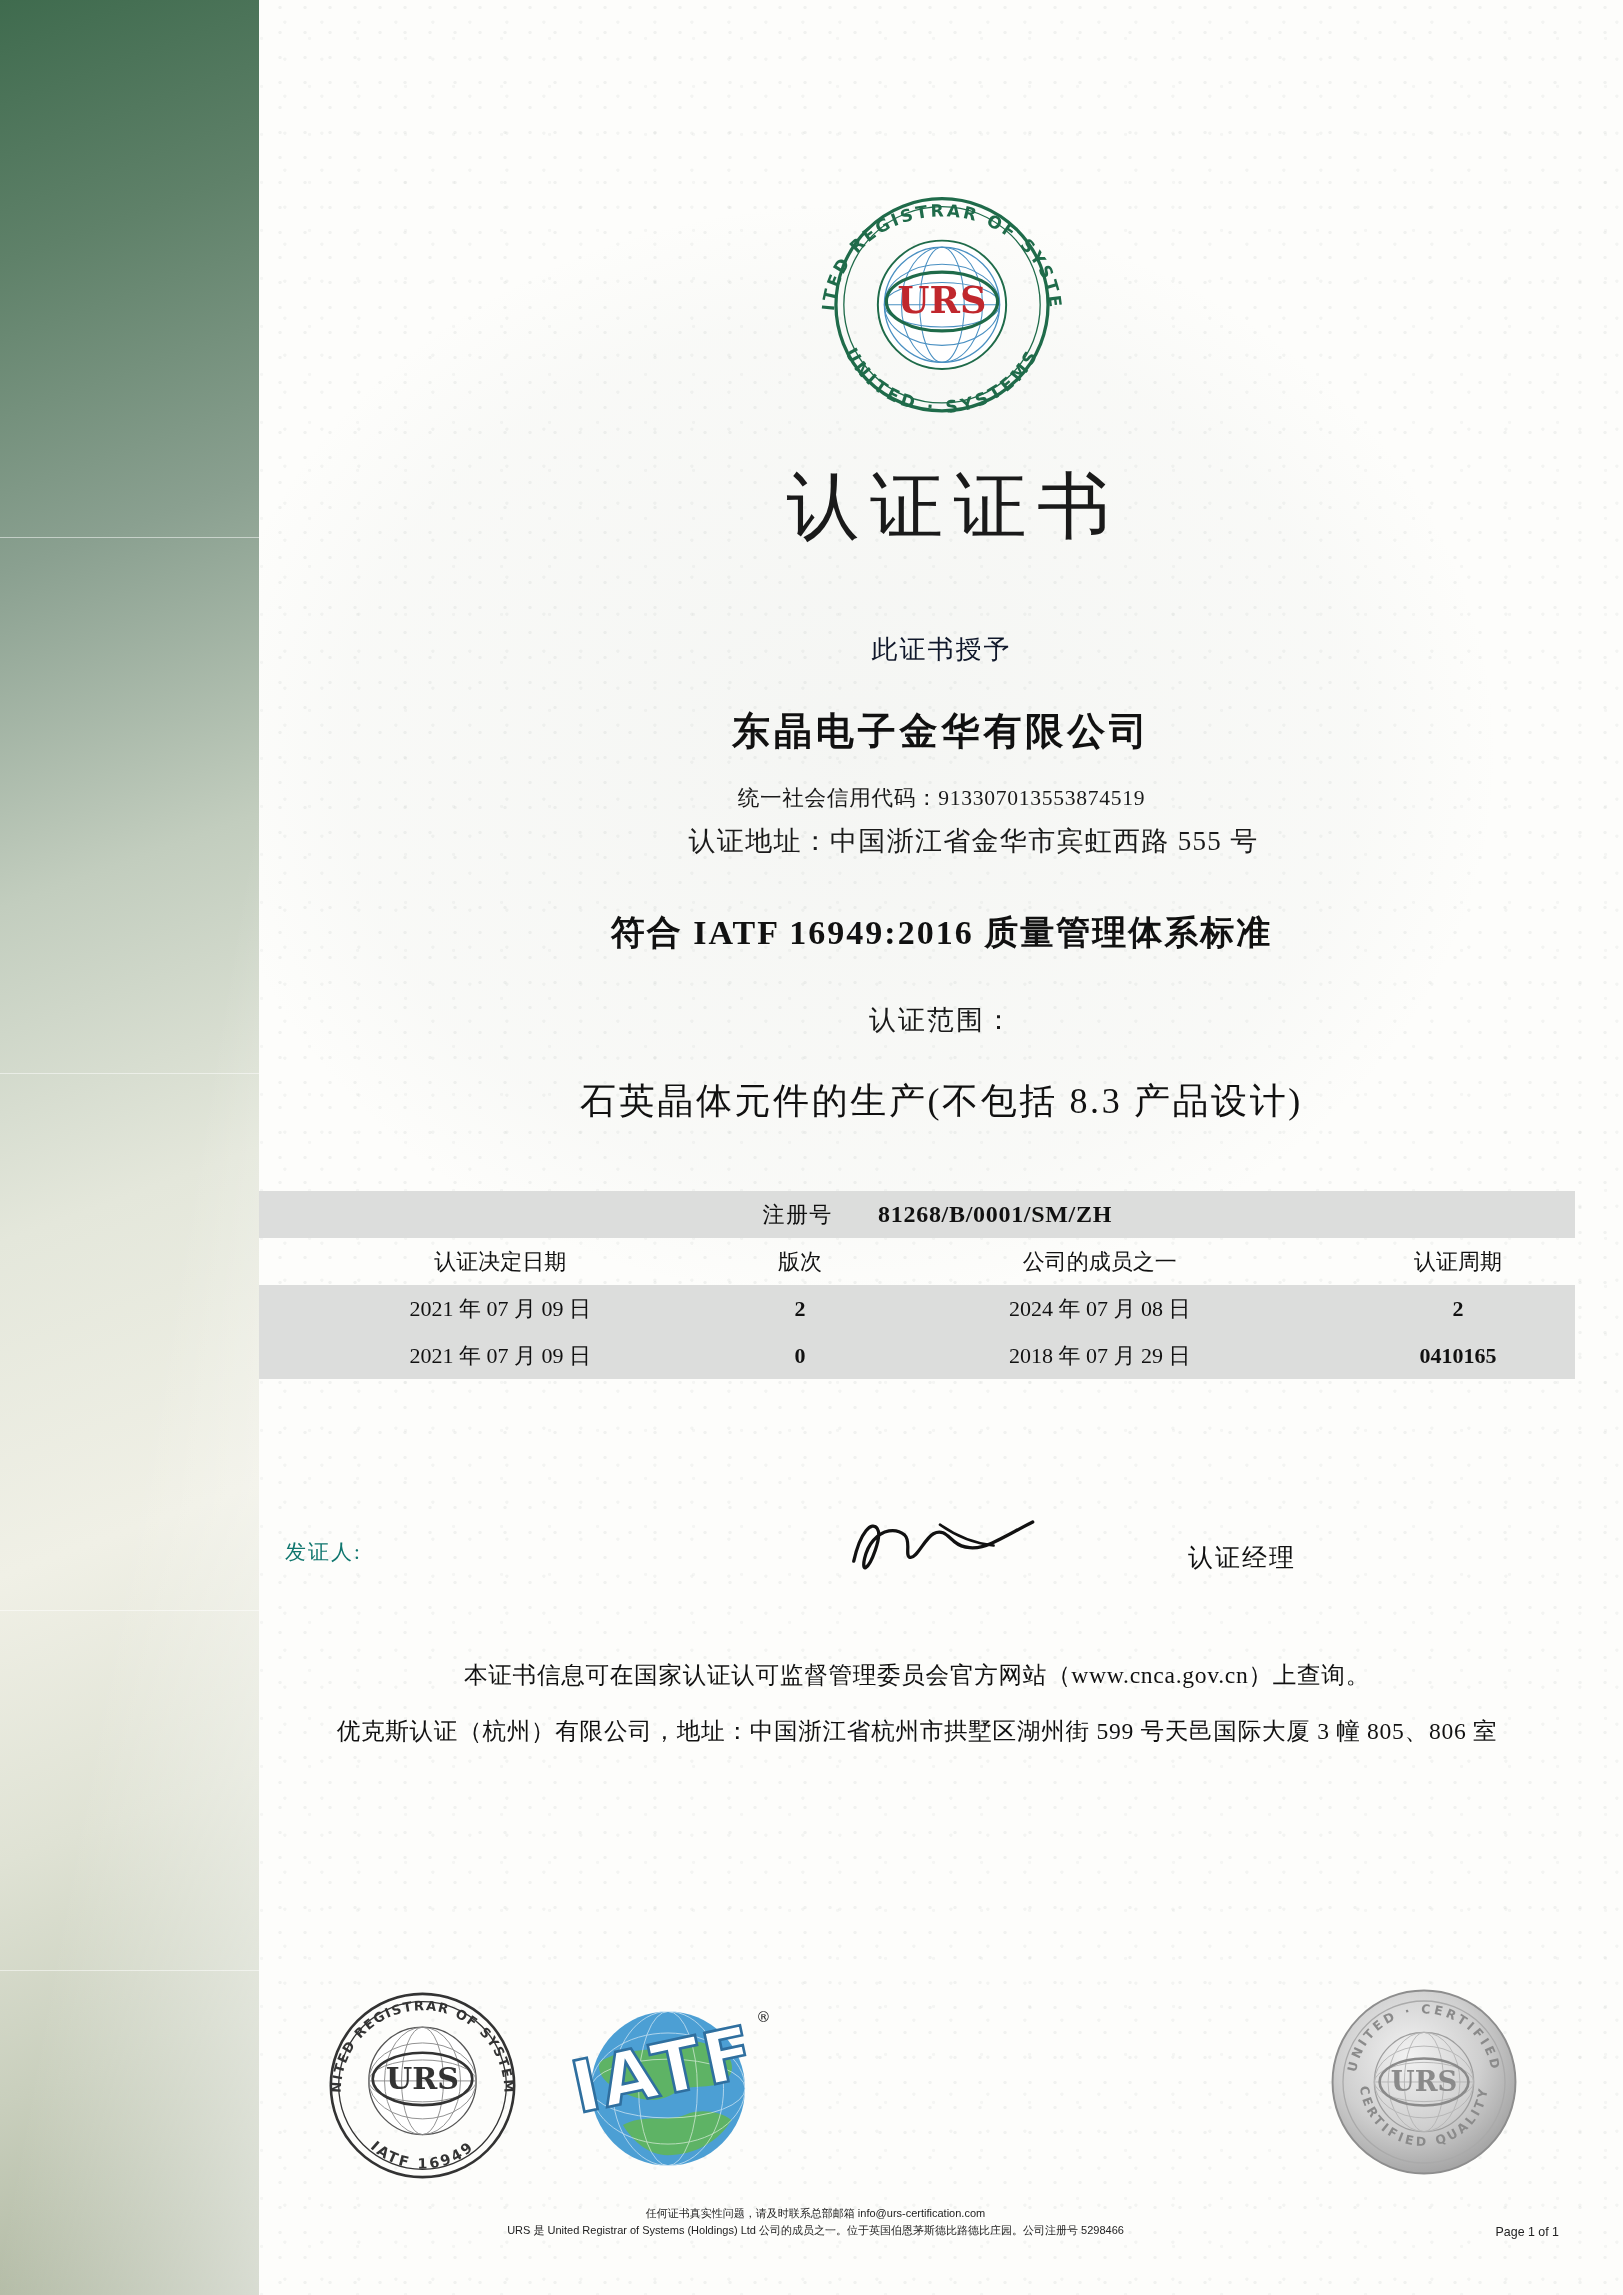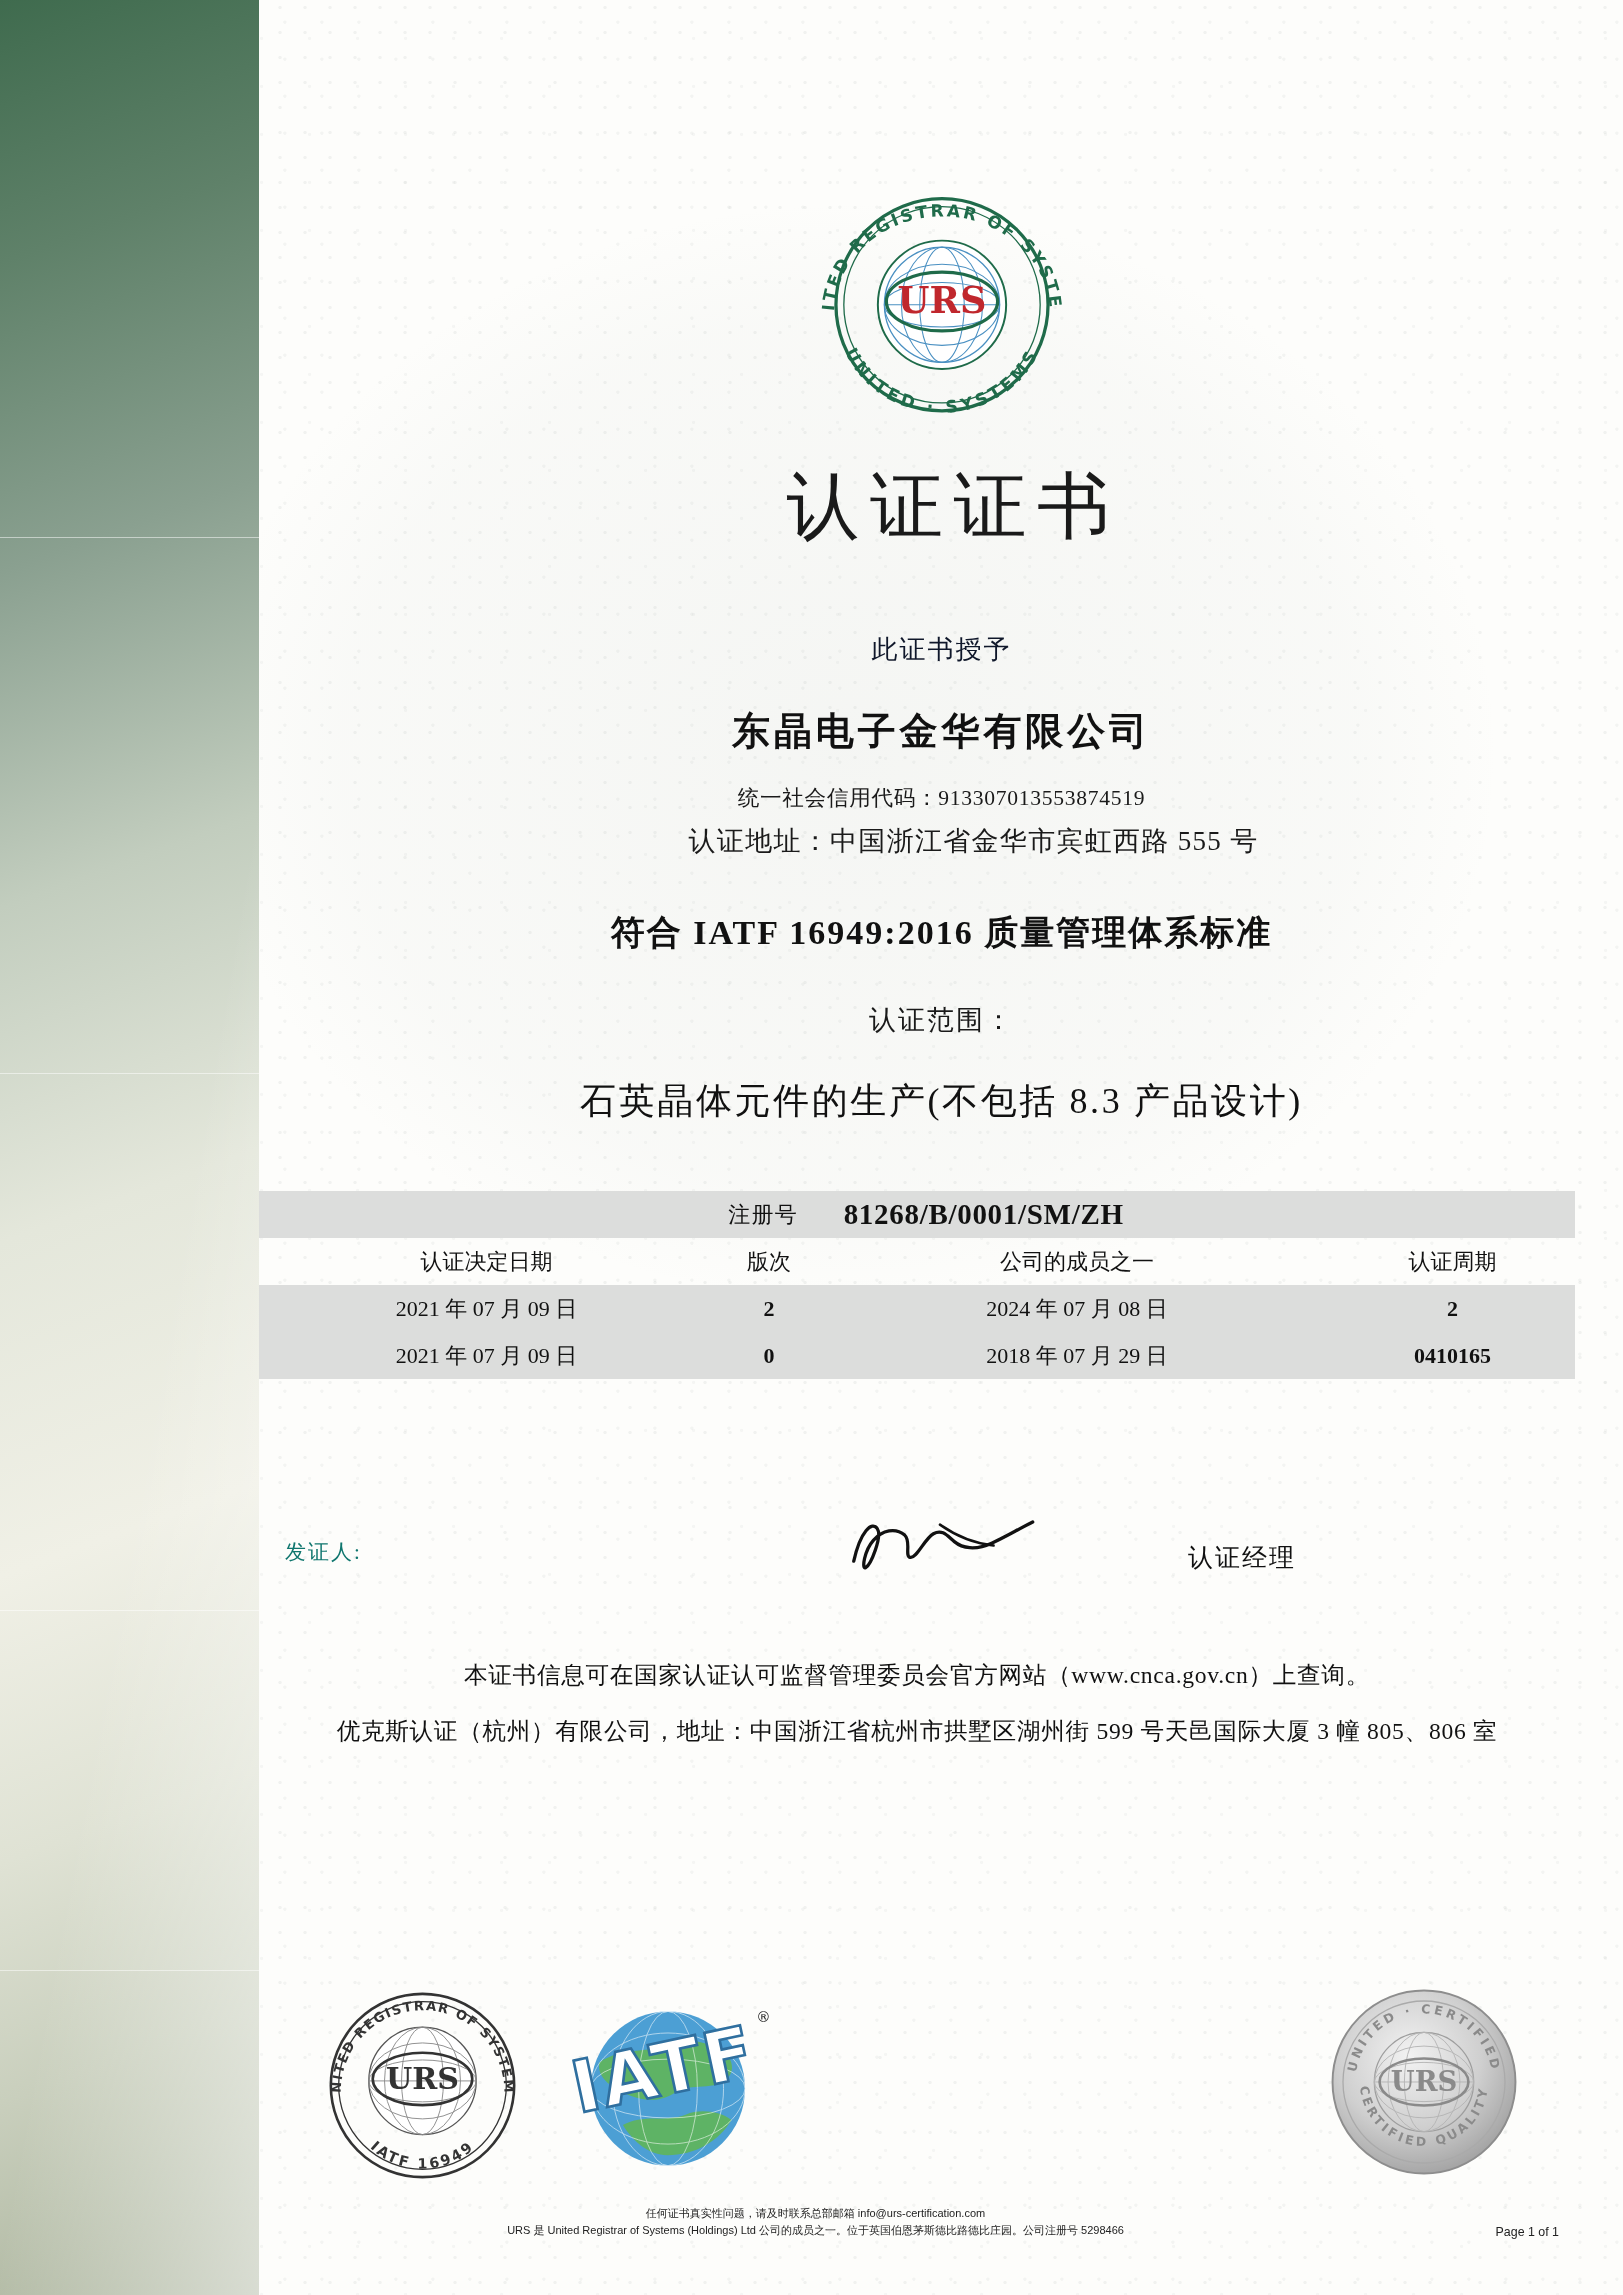--- a/index.html
+++ b/index.html
@@ -170,21 +170,21 @@
   }
   .info-table td {
     height: 47px;
     text-align: center;
     color: #111;
     padding: 0;
   }
   .row-shaded td { background: #dcdddc; }
   .row-plain td { background: transparent; }
   .reg-label { font-size: 22px; letter-spacing: 1.3px; }
-  .reg-value { font-weight: bold; letter-spacing: 0.7px; font-size: 29px; }
+  .reg-value { font-weight: bold; letter-spacing: 0.7px; font-size: 24px; }
   .bold { font-weight: bold; }
 
   
   .sig-label {
     position: absolute;
     left: 26px;
     top: 1538px;
     font-size: 21px;
     letter-spacing: 2px;
     color: #0f766e;

